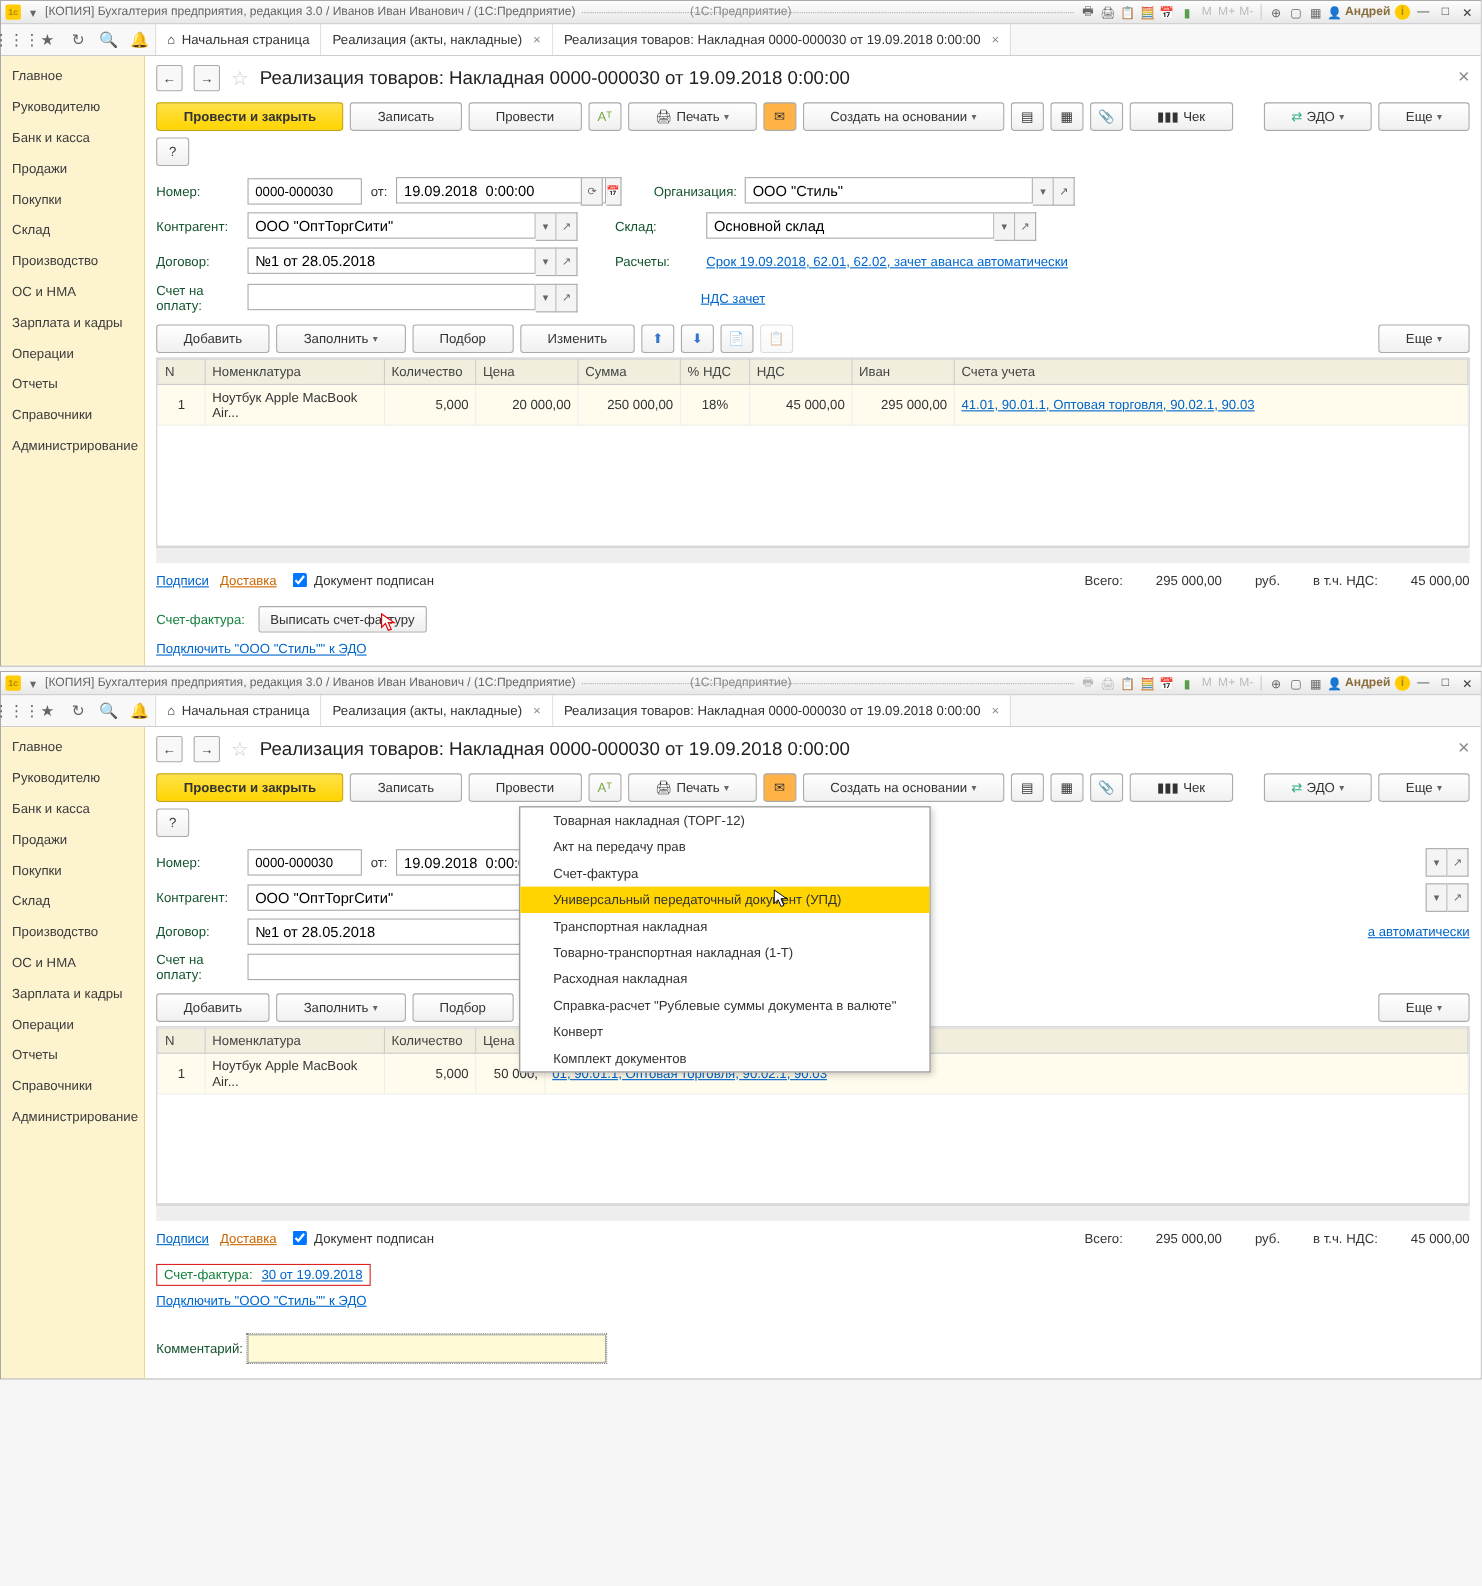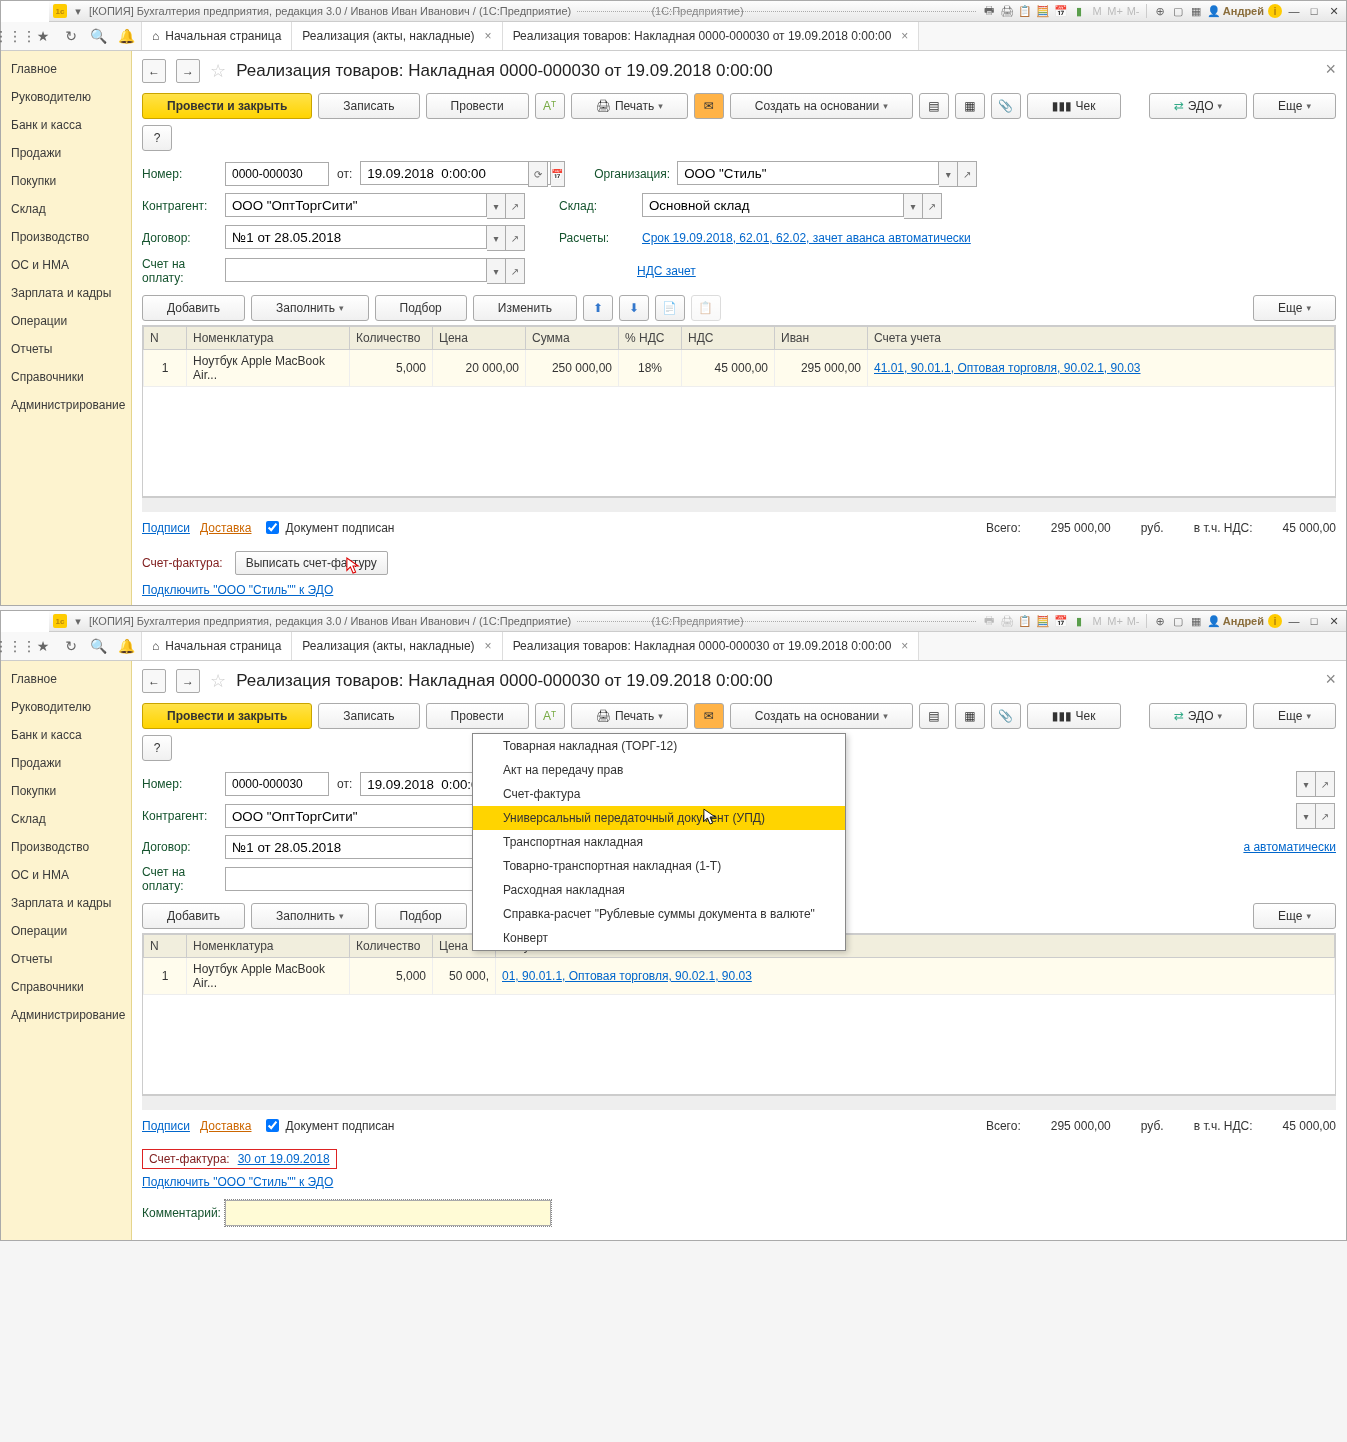--- a/index.html
+++ b/index.html
@@ -1,17 +1,17 @@
 <!DOCTYPE html>
 <html><head>
 <meta charset="utf-8">
 <style>
   body { margin:0; font-family:Arial,sans-serif; font-size:12px; color:#333; background:#f5f5f5; }
   .window { background:#fff; border:1px solid #aaa; margin-bottom:4px; }
-  .titlebar { height:20px; background:linear-gradient(#fdfdfd,#e8e8e8); display:flex; align-items:center; padding:0 4px; font-size:11px; color:#666; border-bottom:1px solid #ccc; position:relative;margin-left:48px;}
+  .titlebar { height:20px; background:linear-gradient(#fdfdfd,#e8e8e8); display:flex; align-items:center; padding:0 4px; font-size:11px; color:#666; border-bottom:1px solid #ccc; position:relative;}
   .titlebar .tb-left { display:flex; align-items:center; gap:4px; flex:0 0 auto;}
   .titlebar .tb-dots { flex:1; border-bottom:1px dotted #aaa; margin:0 6px; height:1px; align-self:center;}
   .titlebar .tb-center { position:absolute; left:50%; transform:translateX(-50%); color:#888;}
   .titlebar .tb-right { display:flex; align-items:center; gap:4px; flex:0 0 auto;}
   .tb-icon { width:14px; height:14px; display:inline-flex; align-items:center; justify-content:center; font-size:11px; color:#666; cursor:default;}
   .tb-btn { width:16px; height:14px; display:inline-flex; align-items:center; justify-content:center; font-size:11px; color:#444; cursor:pointer;}
   .tb-user { display:flex; align-items:center; gap:2px; color:#8a6d3b; font-weight:bold;}
   .logo1c { width:14px; height:14px; background:#ffcc00; border-radius:2px; display:inline-flex; align-items:center; justify-content:center; font-size:8px; font-weight:bold; color:#b8860b;}
   .sep { width:1px; height:14px; background:#ccc; margin:0 2px;}
 
@@ -58,21 +58,21 @@
   table.grid td.c { text-align:center;}
   .grid-wrap { border:1px solid #ccc; height:170px; overflow:auto; }
   .grid-scrollbar { height:14px; background:#eee; border-top:1px solid #ccc;}
 
   .totals { display:flex; align-items:center; gap:14px; margin-top:6px;}
   .totals .left-links { display:flex; align-items:center; gap:10px;}
   .totals .right { margin-left:auto; display:flex; align-items:center; gap:30px; color:#333;}
   .chk { display:inline-flex; align-items:center; gap:4px;}
 
   .sf-row { margin-top:14px; display:flex; align-items:center; gap:12px;}
-  .sf-label { color:#7f1d1d;}
+  .sf-label { color:#15803d;}
   .sf-btn { border:1px solid #aaa; padding:4px 10px; background:linear-gradient(#fff,#eee); cursor:pointer; border-radius:2px;}
 
   .cursor { position:absolute; width:14px; height:18px; pointer-events:none;}
 
   .dropdown { position:absolute; background:#fff; border:1px solid #888; box-shadow:2px 2px 6px rgba(0,0,0,.2); min-width:340px; z-index:10;}
   .dropdown .dd-item { padding:5px 30px; cursor:pointer; white-space:nowrap;}
   .dropdown .dd-item.hl { background:#ffd400;}
 
   .red-box { border:1px solid #d22; padding:2px 6px; display:inline-flex; align-items:center; gap:8px;}
   .yellow-input { border:1px solid #aaa; background:#fffbd6; outline:1px dotted #888; height:22px; width:320px;}
@@ -534,20 +534,21 @@
           <span>Универсальный передаточный документ (УПД)</span>
           <svg class="cursor" style="left:230px;top:2px" viewBox="0 0 16 20">
               <path d="M1 1 L1 15 L5 11 L8 18 L11 17 L8 10 L14 10 Z" fill="#fff" stroke="#000" stroke-width="1"></path>
             </svg>
         </div>
         <div class="dd-item">Транспортная накладная</div>
         <div class="dd-item">Товарно-транспортная накладная (1-Т)</div>
         <div class="dd-item">Расходная накладная</div>
         <div class="dd-item">Справка-расчет "Рублевые суммы документа в валюте"</div>
         <div class="dd-item">Конверт</div>
+        <div class="dd-item">Комплект документов</div>
       </div>
 
       <div class="totals">
         <div class="left-links">
           <span class="link">Подписи</span>
           <span class="link" style="color:#c60">Доставка</span>
           <span class="chk">
               <input type="checkbox" checked="" style=""> 
               <span>Документ подписан</span>
             </span>
@@ -563,19 +564,19 @@
 
       <div class="sf-row">
         <span class="red-box">
           <span class="sf-label">Счет-фактура:</span>
           <span class="link">30 от 19.09.2018</span>
         </span>
       </div>
       <div style="margin-top:6px">
         <span class="link">Подключить "ООО "Стиль"" к ЭДО</span>
       </div>
-      <div class="form-row" style="margin-top:11px">
+      <div class="form-row" style="margin-top:24px">
         <span class="form-label">Комментарий:</span>
         <input class="yellow-input" style="">
       </div>
     </div>
   </div>
 </div>
 
 </body></html>

